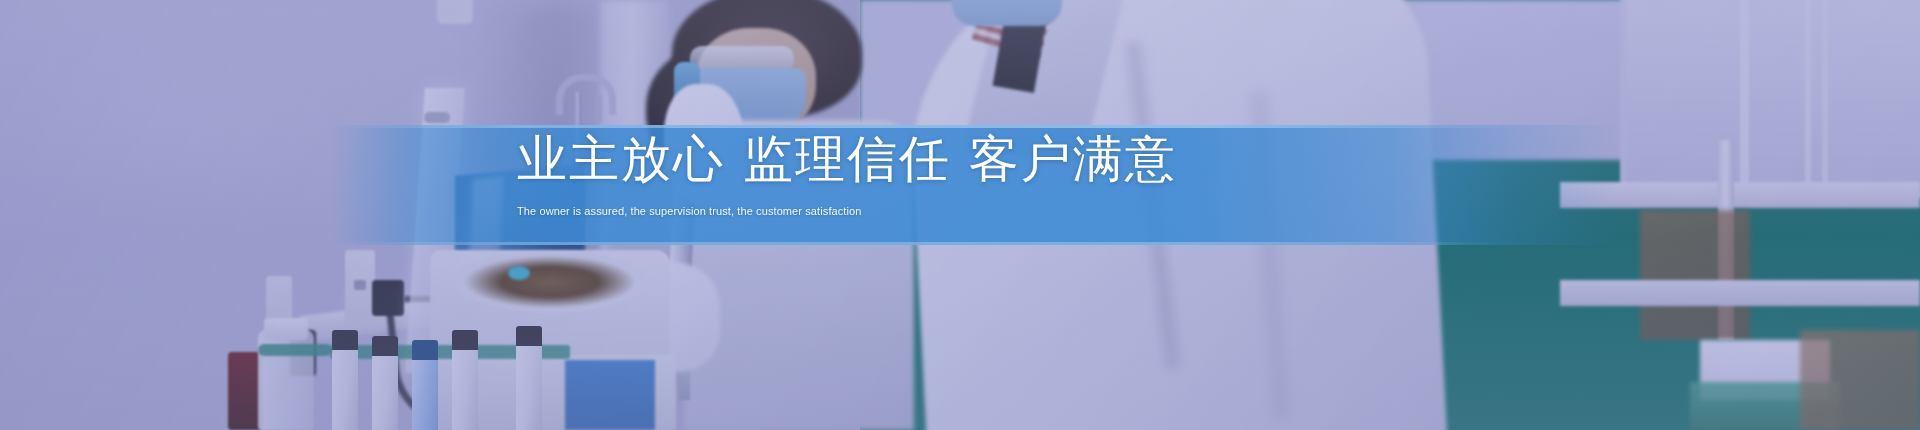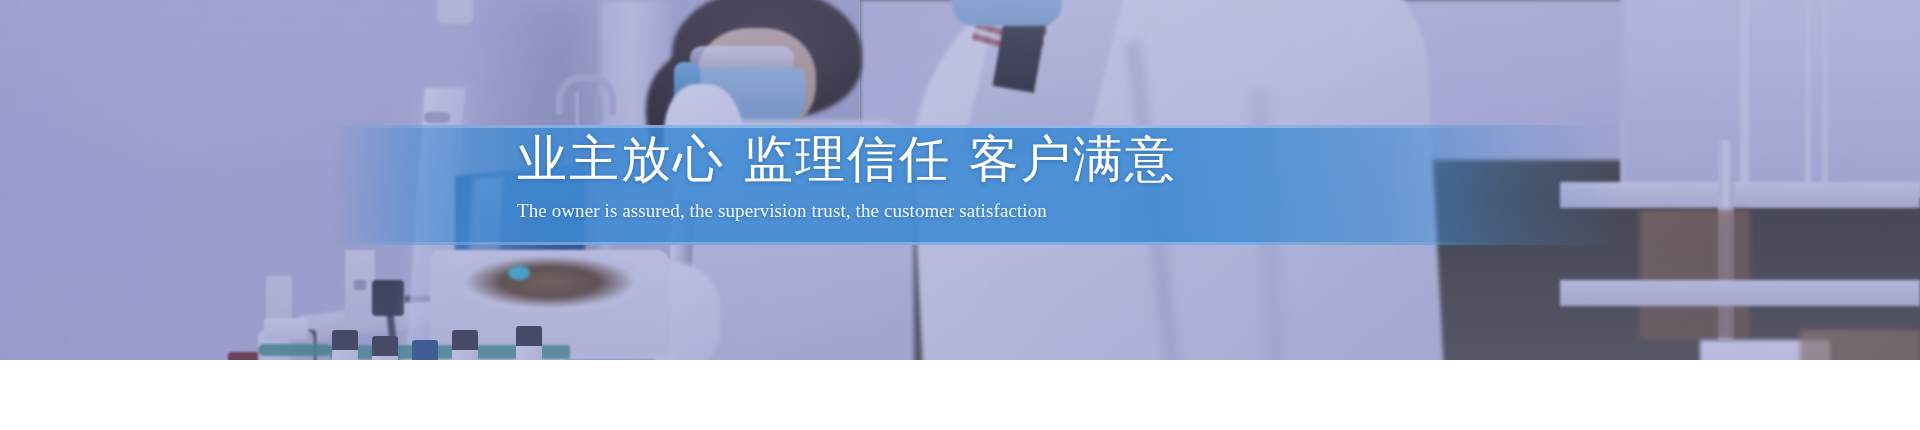--- a/index.html
+++ b/index.html
@@ -1,23 +1,23 @@
 <!DOCTYPE html>
 <html><head>
 <meta charset="utf-8">
 <style>
   html,body{margin:0;padding:0;background:#fff;}
   body{font-family:"Liberation Sans","DejaVu Sans",sans-serif;}
 
   .banner{
     position:relative;
     width:1920px;
-    height:360px;
+    height:430px;
     overflow:hidden;
-    background:#404040;
+    background:#0f766e;
   }
 
   
   .photo{position:absolute;inset:0;overflow:hidden;}
 
   
   .wall{
     position:absolute;left:0;top:0;width:860px;height:430px;
     background:
       radial-gradient(ellipse 700px 400px at 180px 120px, #c8c9e4 0%, #bdbfdb 55%, #adb0d0 100%);
@@ -388,28 +388,28 @@
     font-size:50px;
     line-height:62px;
     letter-spacing:2px;
     font-weight:400;
     white-space:nowrap;
     text-shadow:0 1px 4px rgba(20,60,110,.35);
     font-family:"DejaVu Sans","Liberation Sans",sans-serif;
   }
   .subline{
     color:#f2f7fd;
-    font-size:19px;
+    font-size:11px;
     line-height:26px;
     letter-spacing:.1px;
     font-weight:400;
     margin-top:8px;
     white-space:nowrap;
     text-shadow:0 1px 3px rgba(20,60,110,.30);
-    font-family:Liberation Serif, serif;
+    font-family:Liberation Sans, sans-serif;
   }
 </style>
 </head>
 <body>
 
 <div class="banner">
 
   <div class="photo">
 
     <div class="wall"></div>

